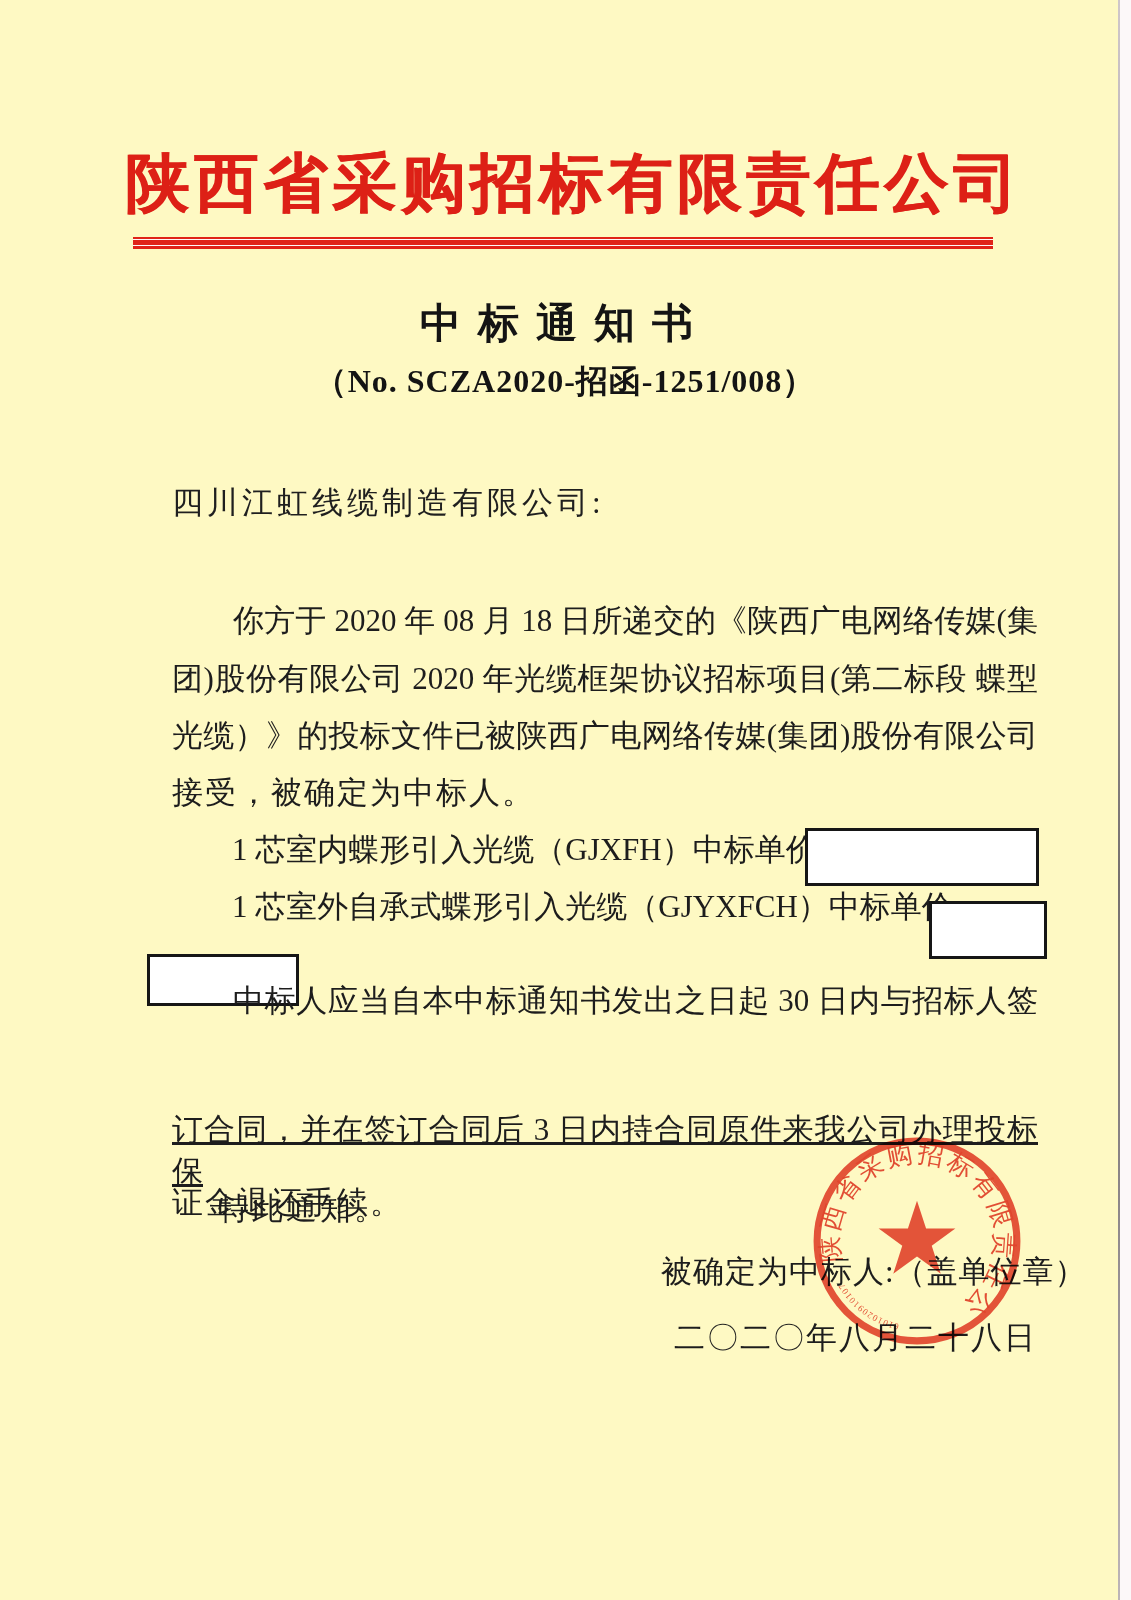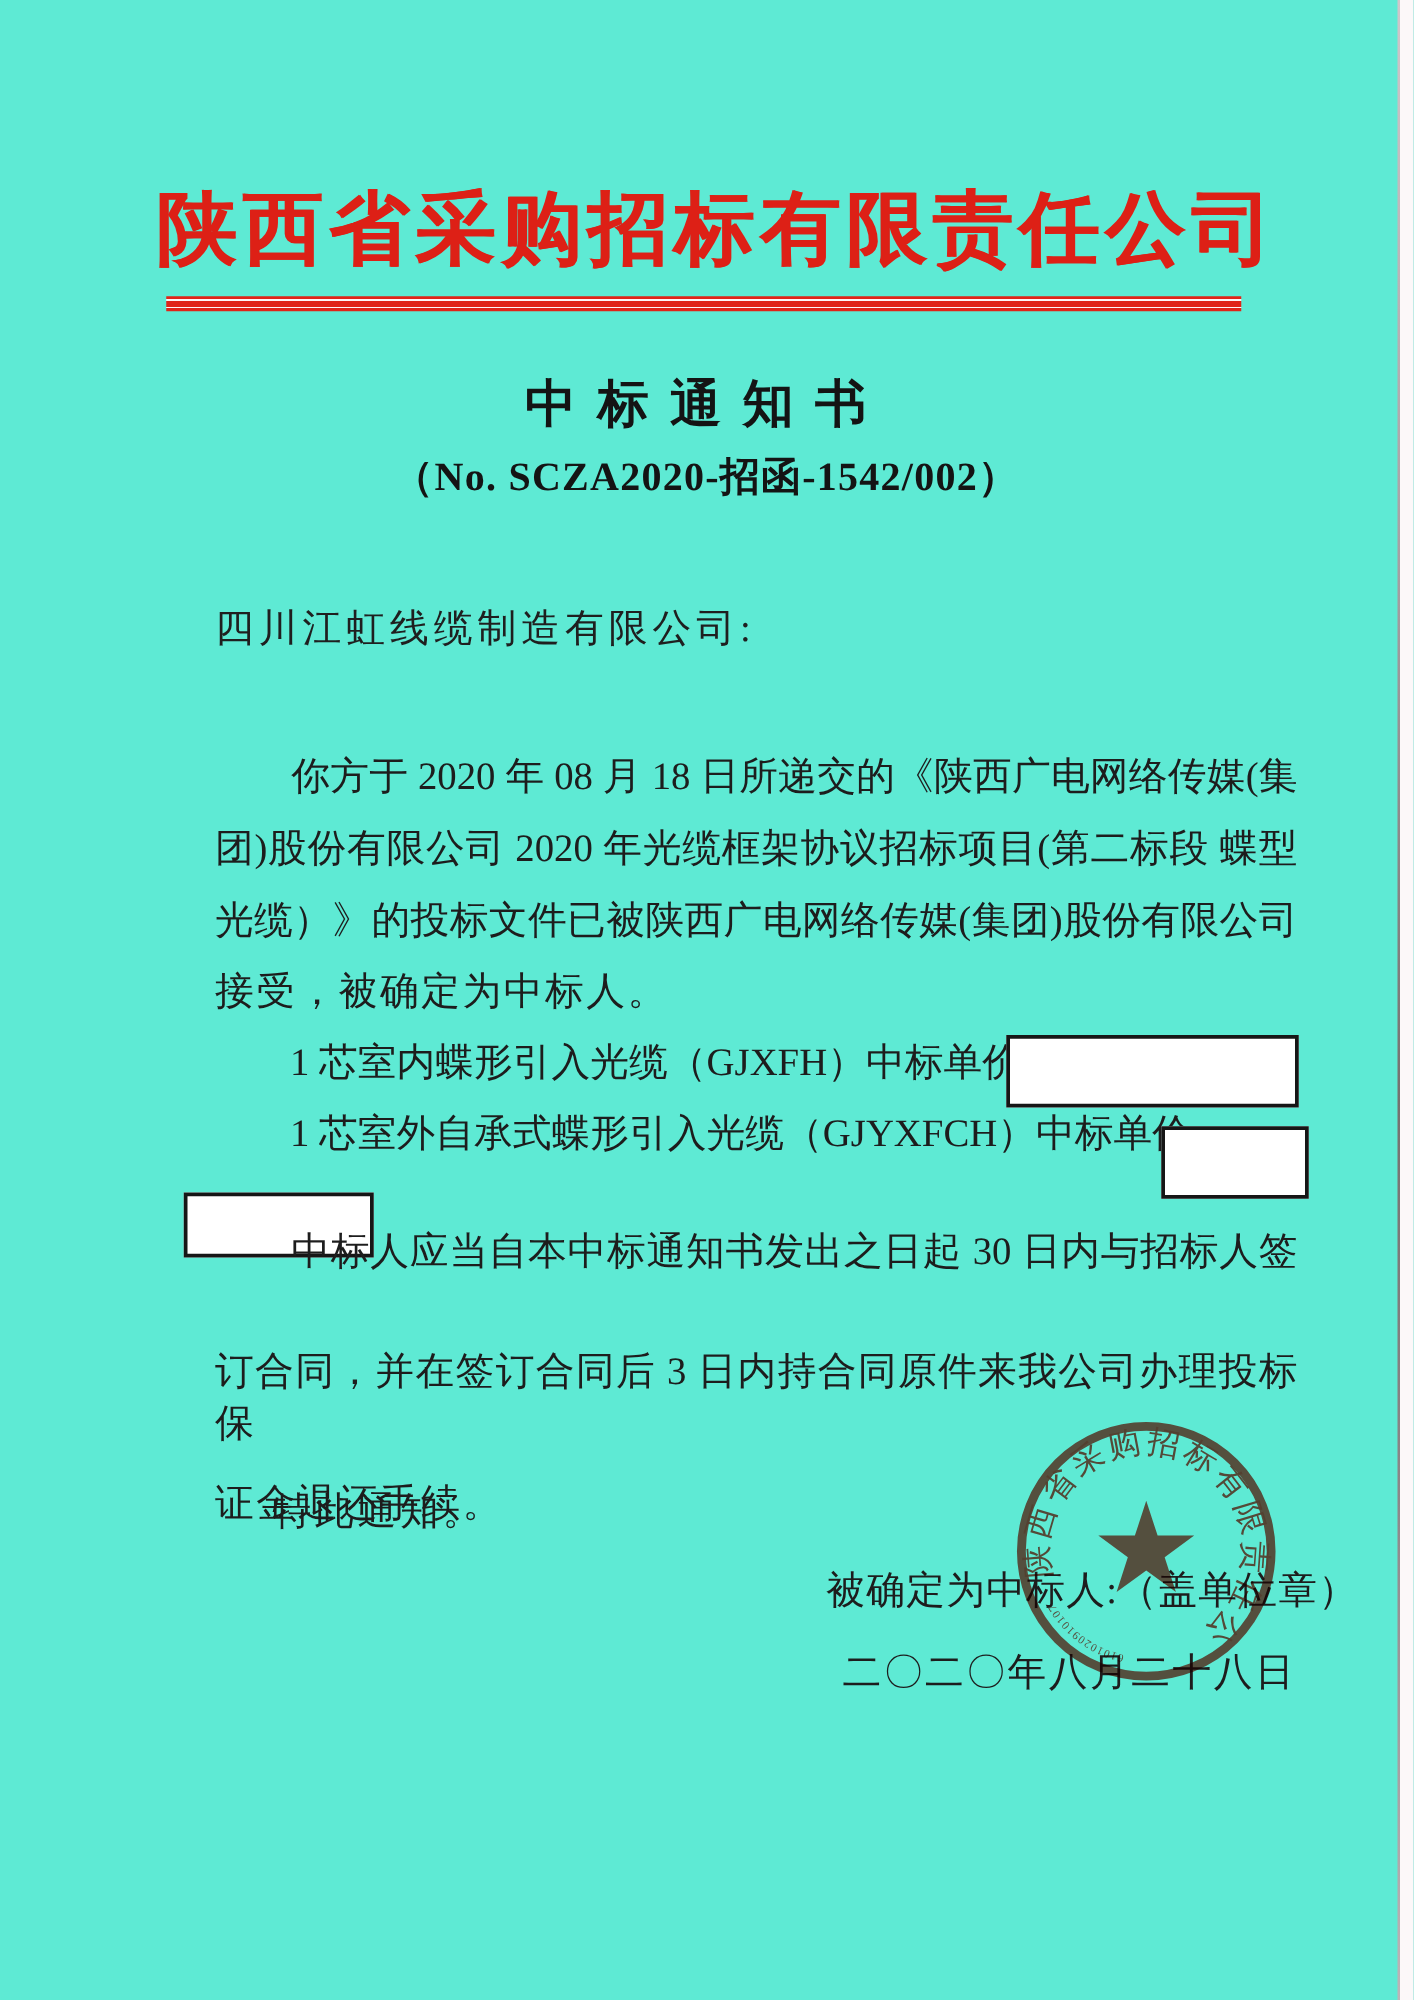--- a/index.html
+++ b/index.html
@@ -1,19 +1,19 @@
 <!DOCTYPE html>
 <html><head>
 <meta charset="utf-8">
 <style>
   html,body{margin:0;padding:0;background:#d8d3d5;}
   .page{
     position:relative;
     width:1131px;height:1600px;
-    background:#5eead4;
+    background:#fef9c3;
     overflow:hidden;
     font-family:"Liberation Serif","DejaVu Serif",serif;
     color:#1f1f1f;
     margin:0 auto;
   }
   
   .scan-edge{position:absolute;right:0;top:0;width:11px;height:100%;background:#fcf8f9;}
   .scan-edge .edge-line{position:absolute;left:-2px;top:0;width:2px;height:100%;
     background:linear-gradient(180deg,#cfc7ca 0%,#a39da0 30%,#76716f 55%,#8d8789 75%,#bdb5b8 100%);}
   
@@ -41,21 +41,21 @@
     font-size:32px;font-weight:bold;letter-spacing:1px;color:#141414;white-space:nowrap;
   }
   .addressee{position:absolute;left:172px;top:482px;font-size:31px;letter-spacing:4px;white-space:nowrap;}
   .bl{position:absolute;left:172px;width:866px;font-size:31px;line-height:42px;color:#1d1d1d;}
   .just{text-align:justify;text-align-last:justify;}
   .nw{white-space:nowrap;}
   .ind{text-indent:61px;}
   .l1{top:600px;} .l2{top:658px;} .l3{top:715px;} .l4{top:772px;letter-spacing:2px;}
   .l5{top:829px;left:232px;width:auto;}
   .l6{top:886px;left:232px;width:auto;}
-  .l8{top:980px;font-family:Liberation Serif, serif;} .l9{top:1076px;} .l10{top:1182px;letter-spacing:2px;}
+  .l8{top:980px;font-family:Liberation Serif, serif;} .l9{top:1109px;text-decoration:underline;} .l10{top:1182px;letter-spacing:2px;}
   .l11{top:1188px;left:218px;width:auto;letter-spacing:3px;}
   .redaction{position:absolute;background:#ffffff;border:3px solid #161616;}
   .rb1{left:805px;top:828px;width:228px;height:52px;}
   .rb2{left:929px;top:901px;width:112px;height:52px;}
   .rb3{left:147px;top:954px;width:146px;height:46px;}
   .agency{position:absolute;left:661px;top:1251px;font-size:31px;letter-spacing:1px;white-space:nowrap;color:#1d1d1d;}
   .dateline{position:absolute;left:674px;top:1317px;font-size:31px;letter-spacing:2px;white-space:nowrap;color:#1d1d1d;}
   .seal{
     position:absolute;left:806px;top:1130px;width:222px;height:222px;
     mix-blend-mode:multiply;opacity:.93;
@@ -66,21 +66,21 @@
 <body>
 
 <div class="page">
 
   <div class="letterhead">陕西省采购招标有限责任公司</div>
 
   <div class="rule"></div>
 
   <div class="doc-title">中标通知书</div>
 
-  <div class="doc-no">（No. SCZA2020-招函-1542/002）</div>
+  <div class="doc-no">（No. SCZA2020-招函-1251/008）</div>
 
   <div class="addressee">四川江虹线缆制造有限公司:</div>
 
   <div class="bl just ind l1">你方于 2020 年 08 月 18 日所递交的《陕西广电网络传媒(集</div>
   <div class="bl just l2">团)股份有限公司 2020 年光缆框架协议招标项目(第二标段 蝶型</div>
   <div class="bl nw l4">接受，被确定为中标人。</div>
   <div class="bl just l3">光缆）》的投标文件已被陕西广电网络传媒(集团)股份有限公司</div>
 
   <div class="bl nw l5">1 芯室内蝶形引入光缆（GJXFH）中标单价:</div>
   <div class="bl nw l6">1 芯室外自承式蝶形引入光缆（GJYXFCH）中标单价:</div>

